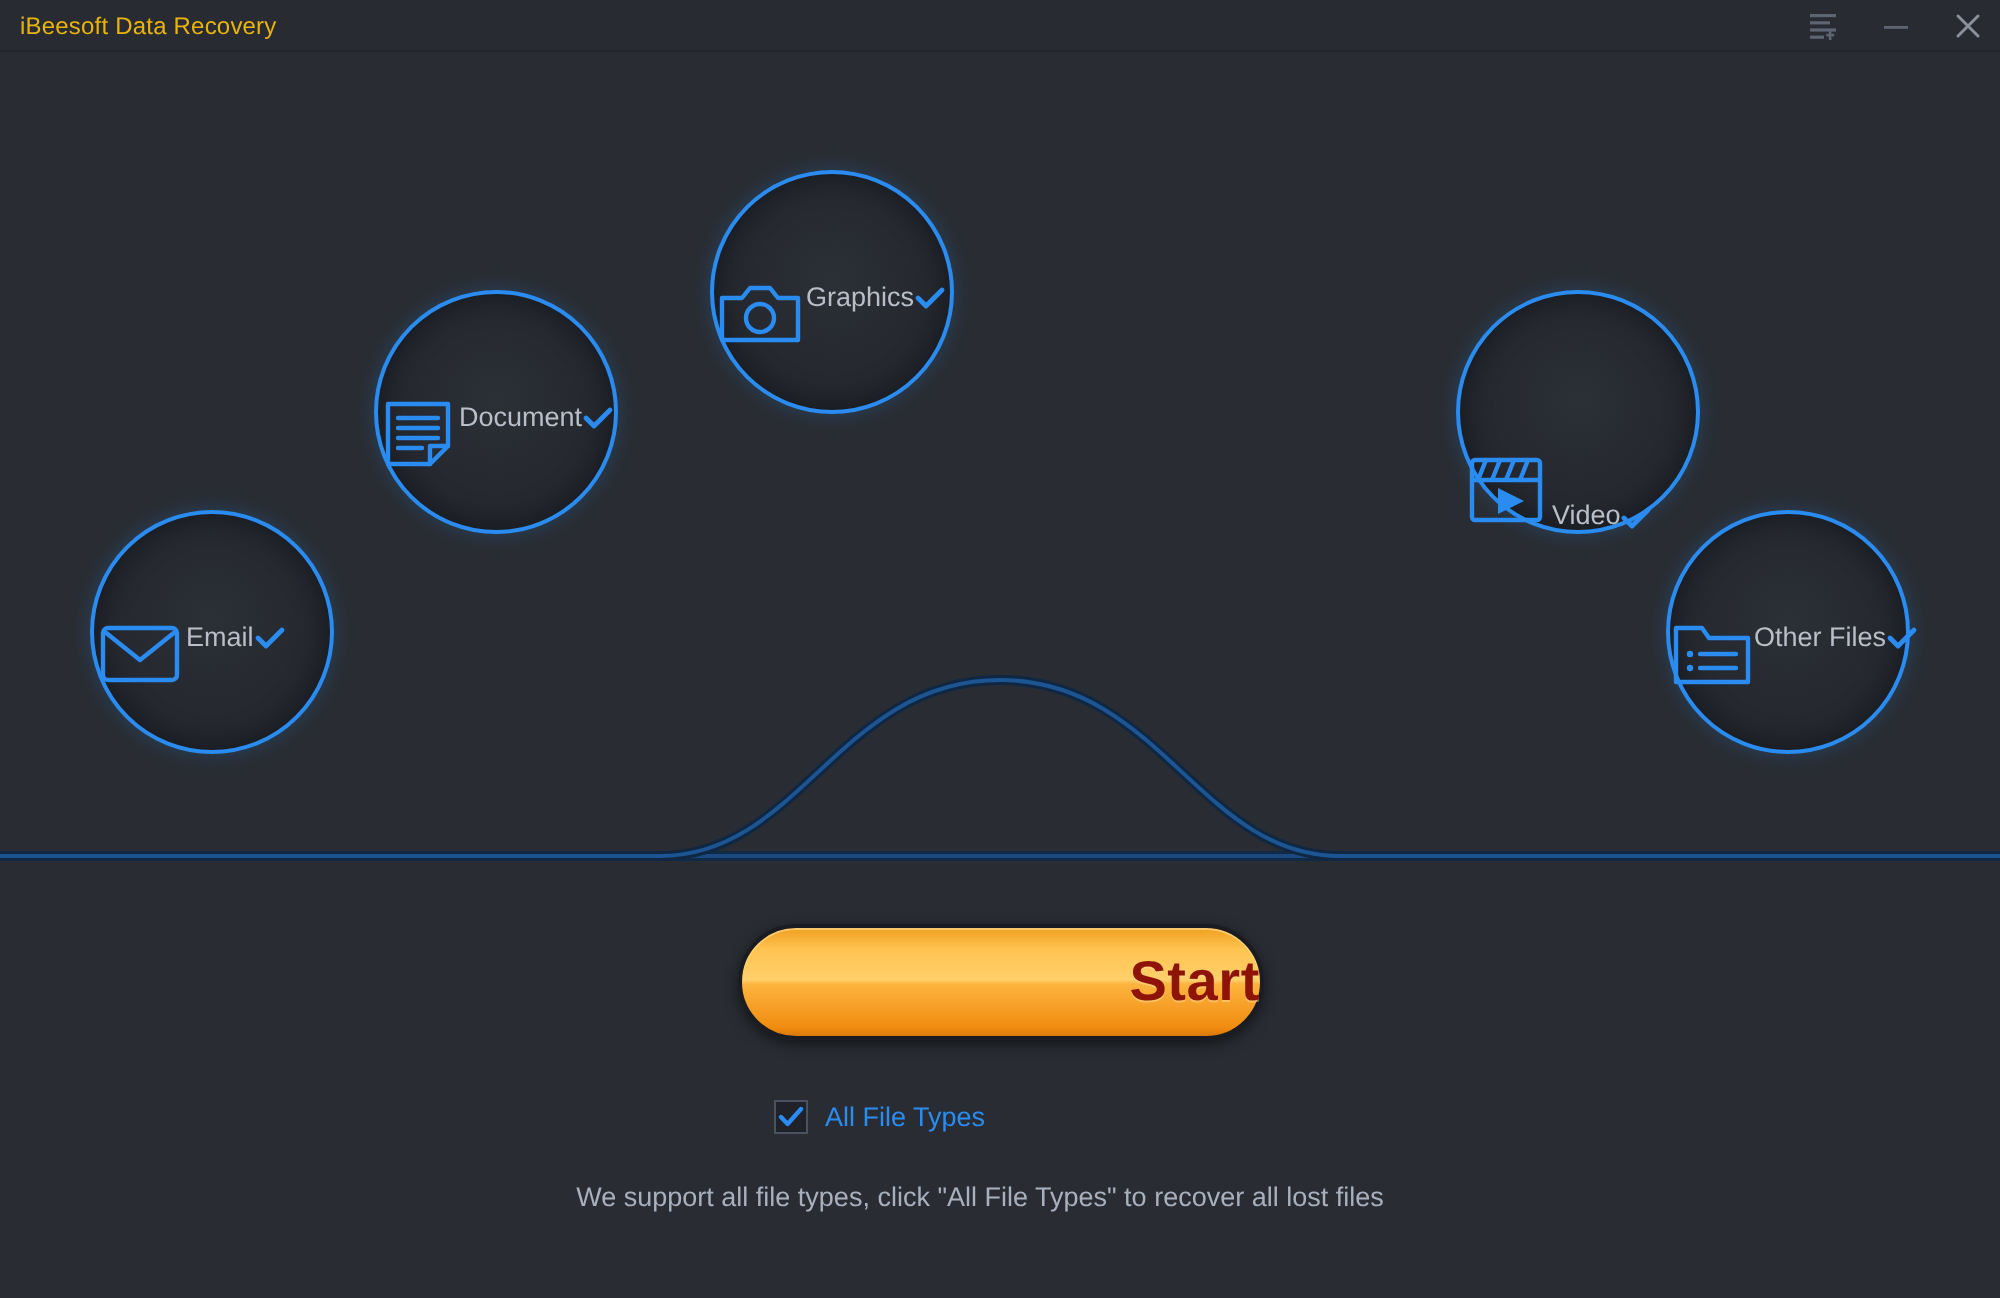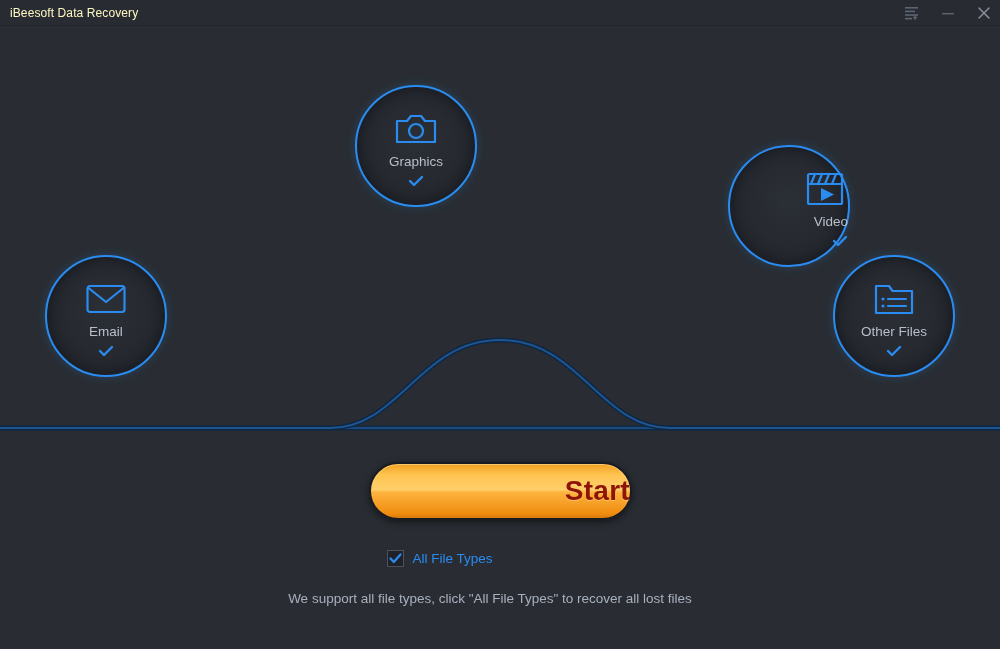--- a/index.html
+++ b/index.html
@@ -18,21 +18,21 @@
 
   
   #titlebar {
     position: absolute; left: 0; top: 0;
     width: 1000px; height: 26px;
     background: #282c32;
     border-bottom: 1px solid #23262b;
   }
   #title-text {
     position: absolute; left: 10px; top: 6px;
-    font-size: 12px; color: #fef9c3;
+    font-size: 12px; color: #eab308;
     letter-spacing: 0.1px;
     white-space: nowrap;
   }
   .win-btn {
     position: absolute; top: 0;
     width: 34px; height: 26px;
     display: flex; align-items: center; justify-content: center;
     cursor: default;
   }
   #btn-menu  { left: 895px; }
@@ -50,21 +50,21 @@
   .cat {
     position: absolute;
     width: 122px; height: 122px;
     border-radius: 50%;
     border: 2px solid #2a8cf0;
     background:
       radial-gradient(circle at 50% 45%, #2b2f36 0%, #24272d 72%, #212429 100%);
     box-shadow: 0 0 10px rgba(42,140,240,0.22),
                 inset 0 0 14px rgba(10,14,20,0.65);
     display: flex;
-    flex-direction: column;
+    flex-direction: row;
     align-items: center;
   }
   .cat .ico {
     margin-top: 22px;
     width: 46px; height: 40px;
     display: flex; align-items: center; justify-content: center;
   }
   .cat .ico svg { display: block; }
   .cat .lbl {
     margin-top: 5px;
@@ -218,20 +218,40 @@
     </div>
     <div class="lbl">Graphics</div>
     <div class="chk">
       <svg width="16" height="12" viewBox="0 0 16 12">
         <polyline points="2,6 6,10 14,2" fill="none" stroke="#2a8cf0" stroke-width="2.4" stroke-linecap="round" stroke-linejoin="round"></polyline>
       </svg>
     </div>
   </div>
 
 
+  <div class="cat" id="cat-document">
+    <div class="ico">
+      <svg width="38" height="38" viewBox="0 0 38 38">
+        <g fill="none" stroke="#2a8cf0" stroke-width="2.2" stroke-linejoin="round" stroke-linecap="round">
+          <path d="M4,4 H34 V25 L25,34 H4 Z"></path>
+          <path d="M25,34 V25 H34"></path>
+          <line x1="9" y1="11" x2="29" y2="11"></line>
+          <line x1="9" y1="16" x2="29" y2="16"></line>
+          <line x1="9" y1="21" x2="29" y2="21"></line>
+          <line x1="9" y1="26" x2="21" y2="26"></line>
+        </g>
+      </svg>
+    </div>
+    <div class="lbl">Document</div>
+    <div class="chk">
+      <svg width="16" height="12" viewBox="0 0 16 12">
+        <polyline points="2,6 6,10 14,2" fill="none" stroke="#2a8cf0" stroke-width="2.4" stroke-linecap="round" stroke-linejoin="round"></polyline>
+      </svg>
+    </div>
+  </div>
 
   <div class="cat" id="cat-video">
     <div class="ico">
       <svg width="40" height="36" viewBox="0 0 40 36">
         <g fill="none" stroke="#2a8cf0" stroke-width="2.2" stroke-linejoin="round" stroke-linecap="round">
           <rect x="3" y="3" width="34" height="30" rx="1.5"></rect>
           <line x1="3" y1="13" x2="37" y2="13"></line>
           <line x1="10" y1="3" x2="6" y2="13"></line>
           <line x1="17" y1="3" x2="13" y2="13"></line>
           <line x1="24" y1="3" x2="20" y2="13"></line>

